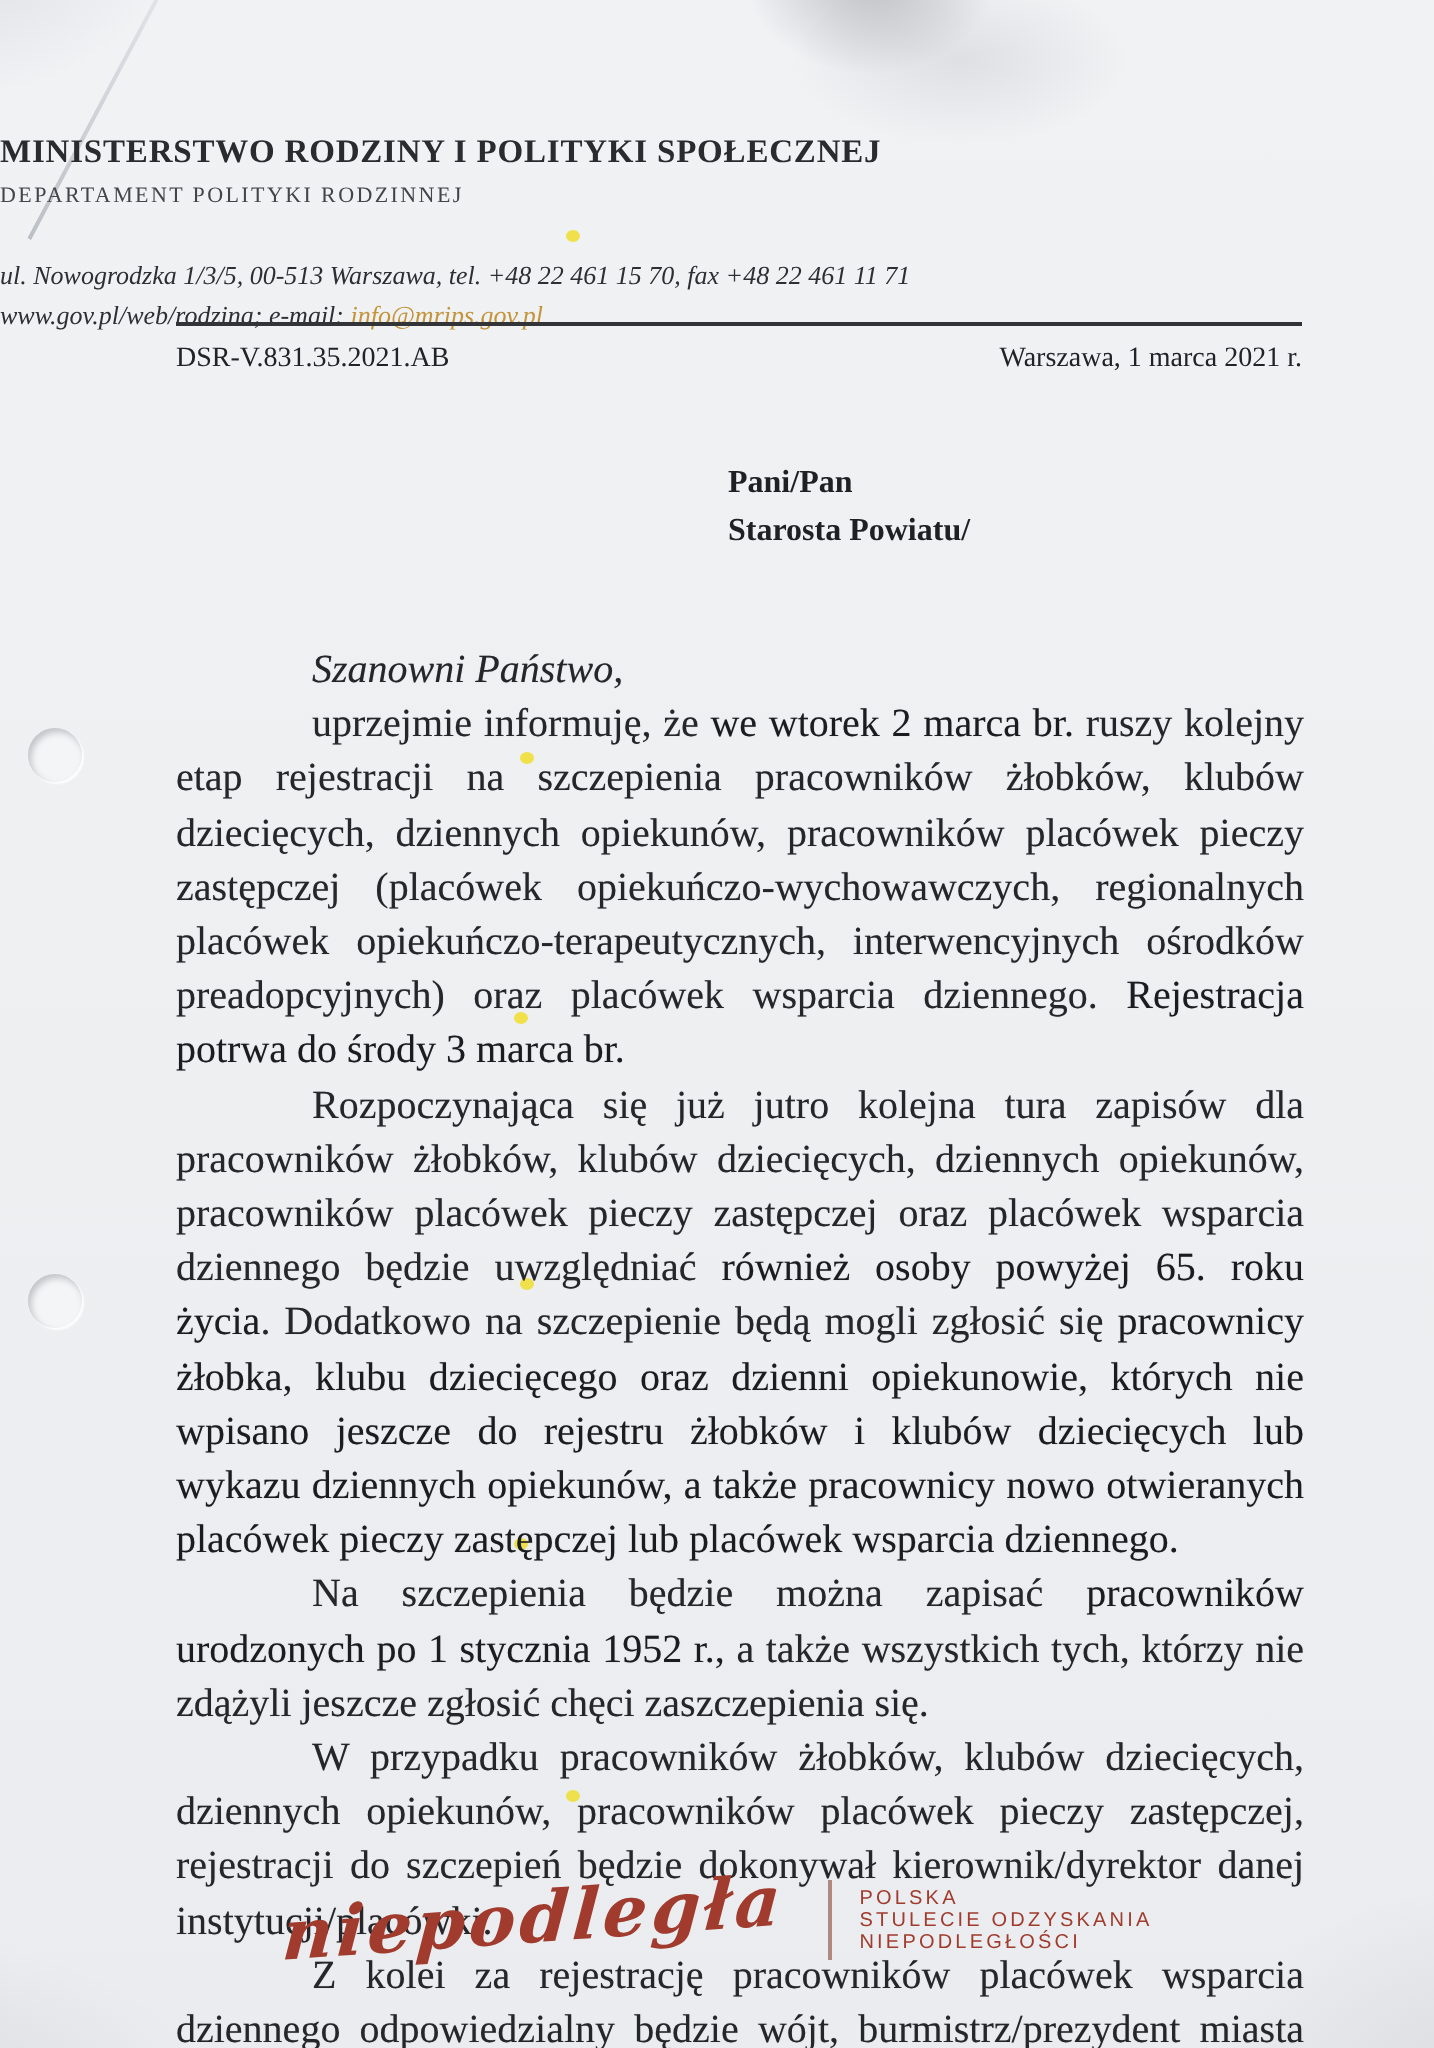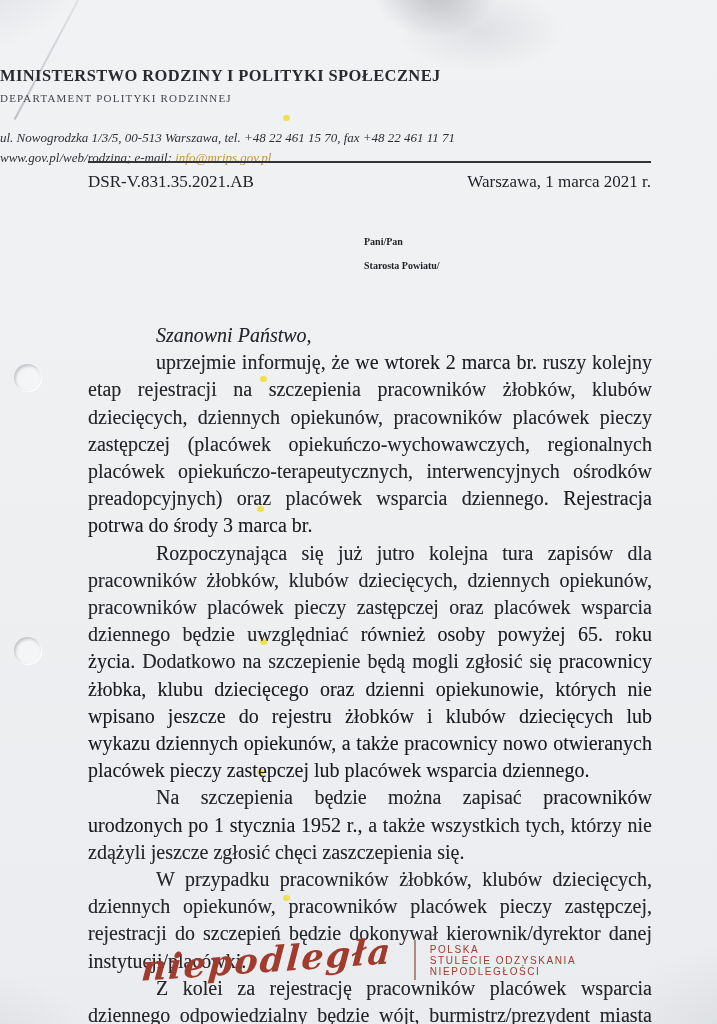--- a/index.html
+++ b/index.html
@@ -40,24 +40,24 @@
   .ministry{margin:0;font-size:16.5px;font-weight:bold;letter-spacing:.4px;color:#2a2b2f;}
   .department{margin:6px 0 0 0;font-size:11px;font-weight:normal;letter-spacing:1.2px;color:#44454a;}
   .addr{margin:0;font-style:italic;font-size:13px;color:#2e2f33;line-height:20px;}
   .addr-block{margin-top:24px;}
   .gold-link{color:#c4943a;text-decoration:none;}
   .rule{position:absolute;left:88px;right:66px;top:161px;height:2.4px;background:#333437;border:0;margin:0;}
   
   .ref-row{
     position:absolute;left:88px;right:66px;top:172px;
     display:flex;justify-content:space-between;
-    font-size:17px;color:#222327;
+    font-size:14px;color:#222327;
   }
   
-  .recipient{position:absolute;left:364px;top:230px;font-weight:bold;font-size:10px;line-height:23.5px;color:#1f2023;}
+  .recipient{position:absolute;left:364px;top:230px;font-weight:bold;font-size:16px;line-height:23.5px;color:#1f2023;}
   .recipient div{white-space:nowrap;}
   
   .body-text{
     position:absolute;left:88px;top:322px;width:564px;
     font-size:20px;line-height:27.2px;text-align:justify;
     color:#26262a;
     text-shadow:0 0 .4px rgba(30,30,35,.35);
   }
   .body-text p{margin:0;text-indent:68px;}
   .body-text .b{font-weight:normal;color:#1b1c1f;}

